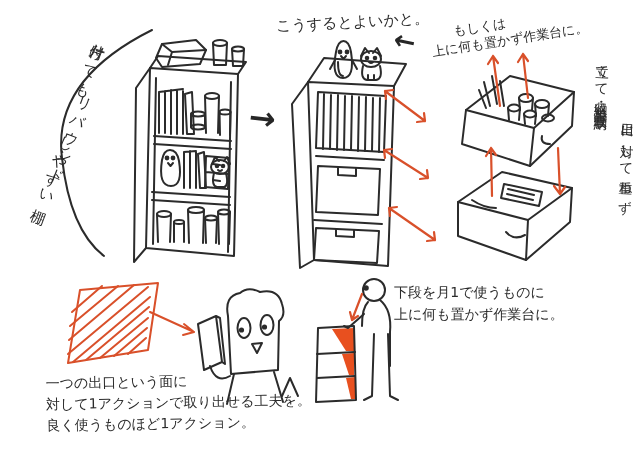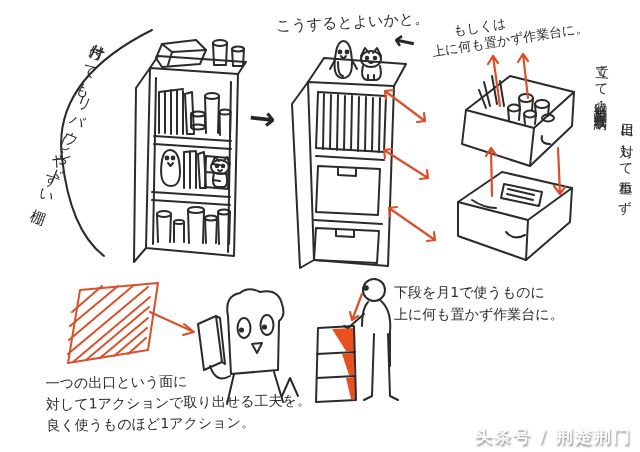--- a/index.html
+++ b/index.html
@@ -234,15 +234,14 @@
     <span class="ln">一つの出口という面に</span>
     <span class="ln">対して1アクションで取り出せる工夫を。</span>
     <span class="ln">良く使うものほど1アクション。</span>
   </div>
 
   <div class="note" style="left:394px;top:281px;font-size:14px;line-height:22px">
     <span class="ln">下段を月1で使うものに</span>
     <span class="ln">上に何も置かず作業台に。</span>
   </div>
 
-  <div class="watermark">头条号 / 荆楚荆门</div>
 
 </div>
 
 </body></html>

